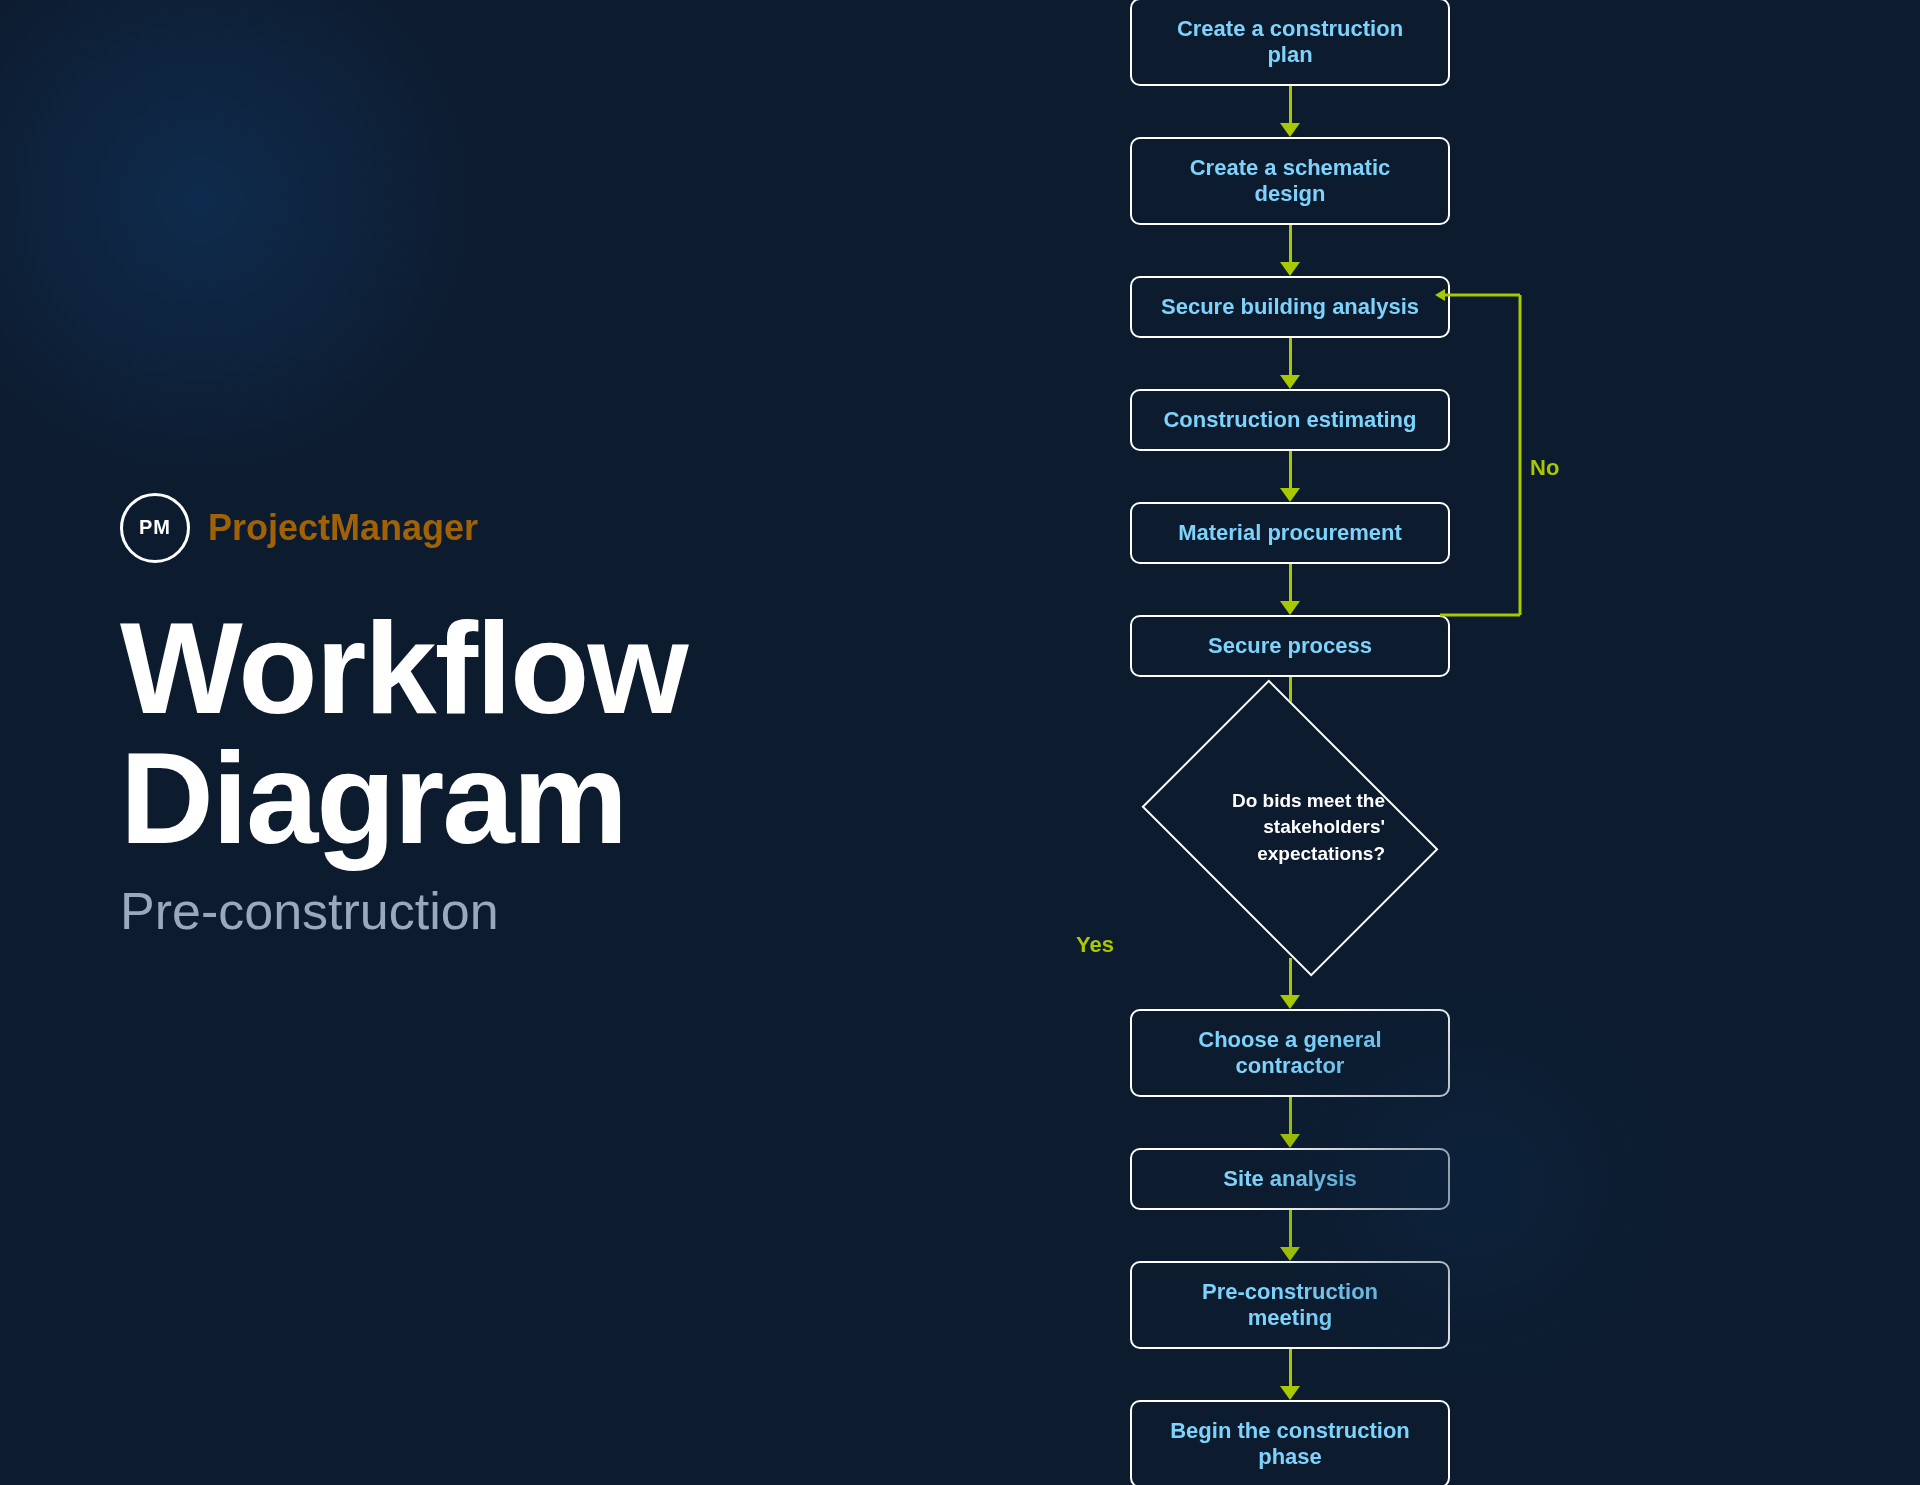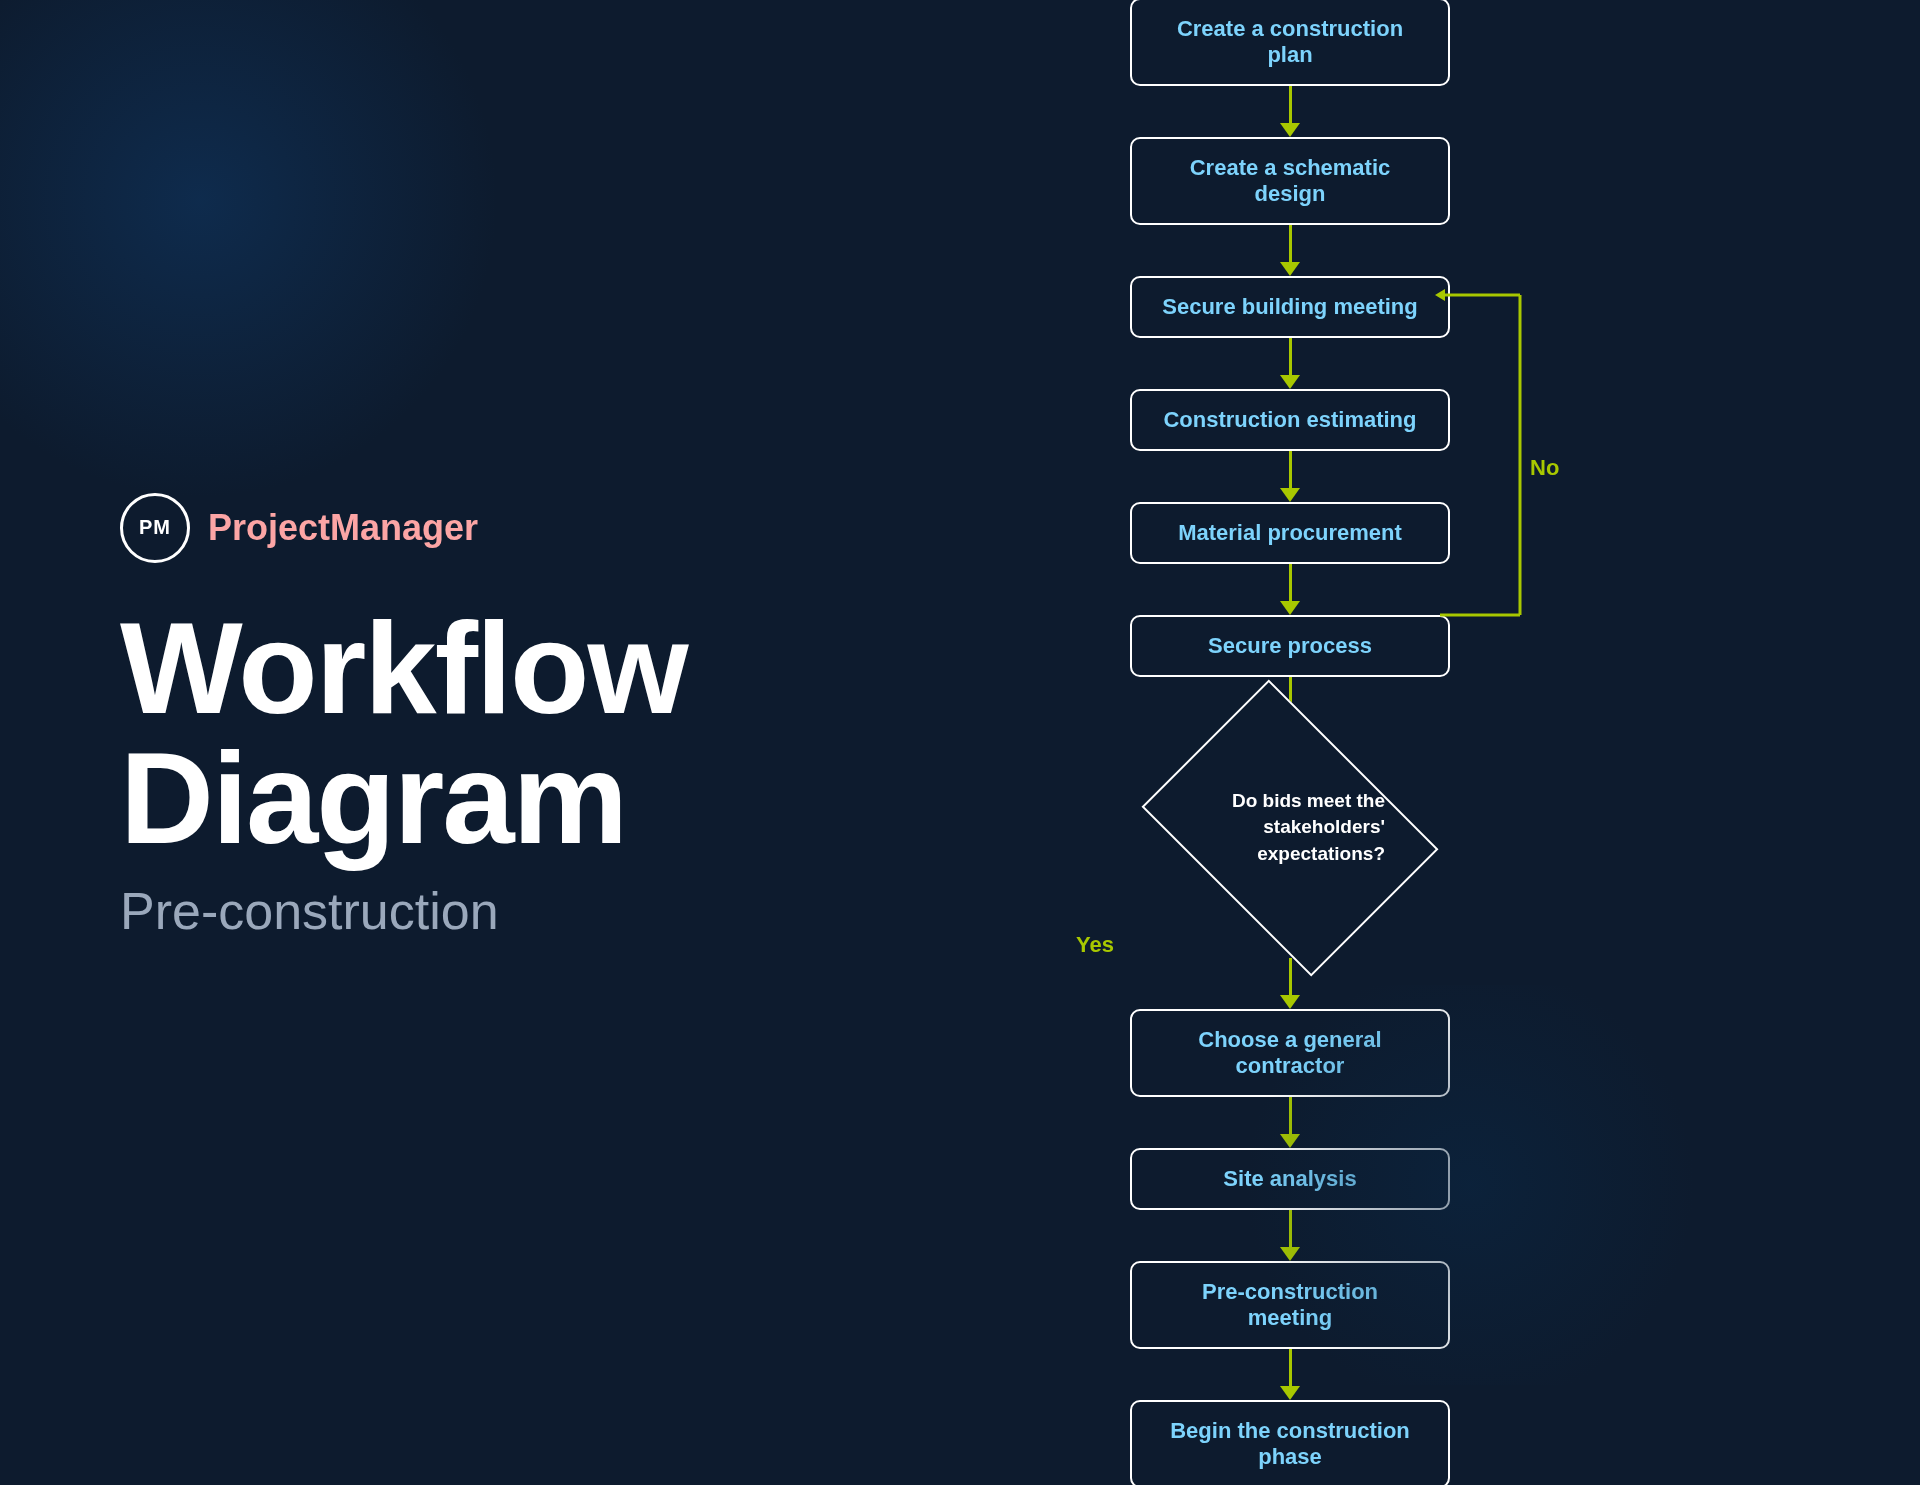--- a/index.html
+++ b/index.html
@@ -73,21 +73,21 @@
     }
 
     .pm-logo-text {
       color: #ffffff;
       font-size: 20px;
       font-weight: 900;
       letter-spacing: 1px;
     }
 
     .brand-name {
-      color: #fca5a5;
+      color: #a16207;
       font-size: 36px;
       font-weight: 700;
     }
 
     .title-main {
       color: #ffffff;
       font-size: 130px;
       font-weight: 900;
       line-height: 1.0;
       letter-spacing: -2px;
@@ -244,21 +244,21 @@
         <div class="arrow-head-down"></div>
       </div>
 
       <div class="node-rect">Create a schematic design</div>
 
       <div class="arrow-down">
         <div class="arrow-line"></div>
         <div class="arrow-head-down"></div>
       </div>
 
-      <div class="node-rect">Secure building meeting</div>
+      <div class="node-rect">Secure building analysis</div>
 
       <div class="arrow-down">
         <div class="arrow-line"></div>
         <div class="arrow-head-down"></div>
       </div>
 
       <div class="node-rect">Construction estimating</div>
 
       <div class="arrow-down">
         <div class="arrow-line"></div>

